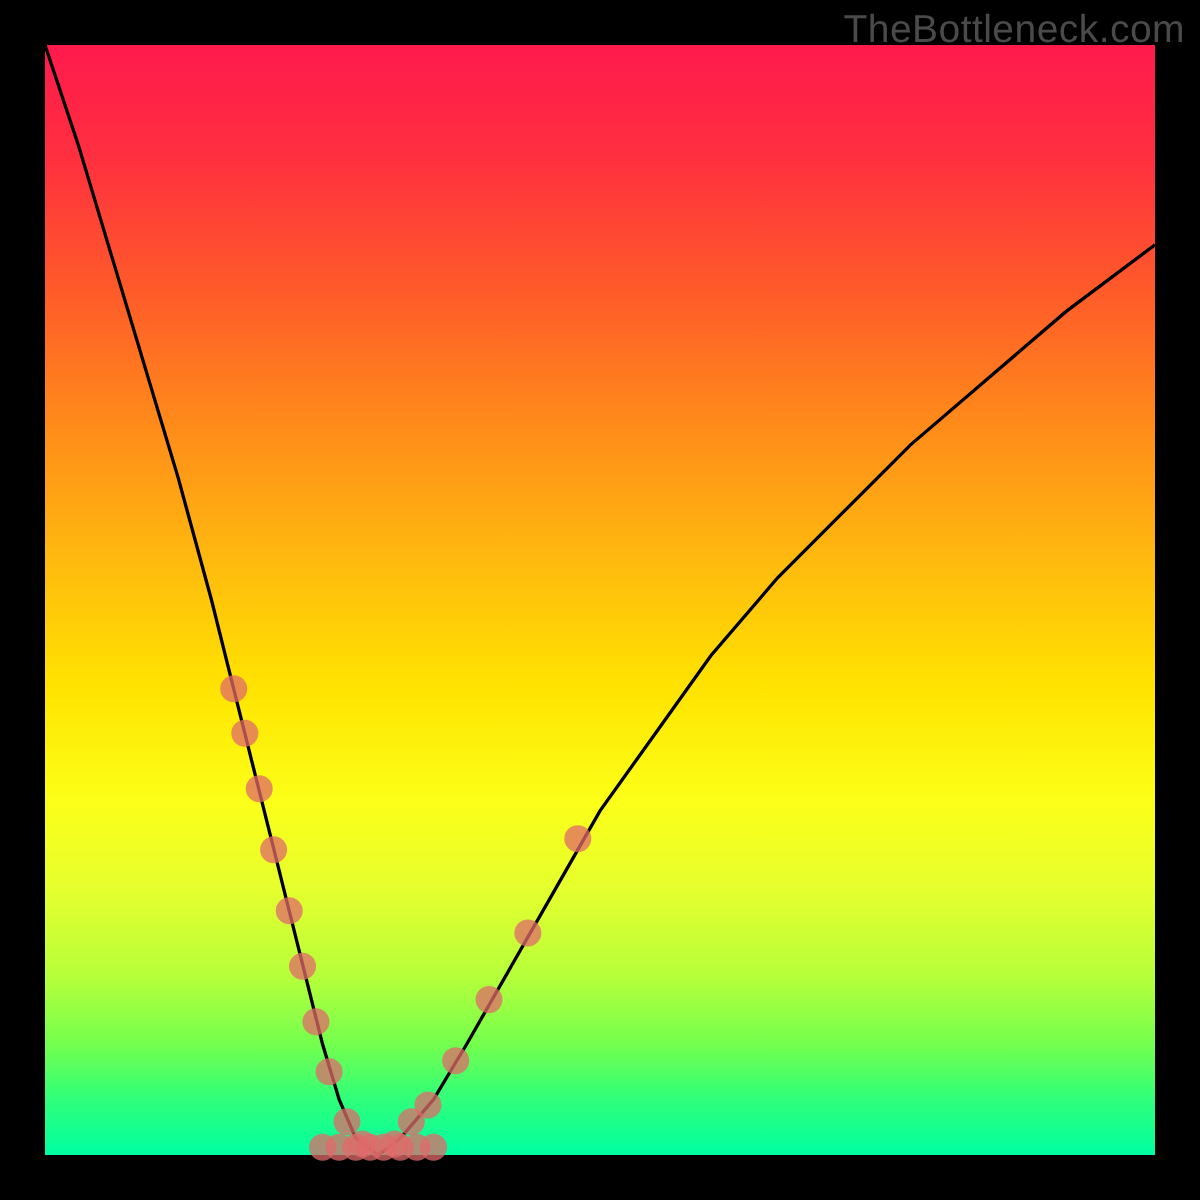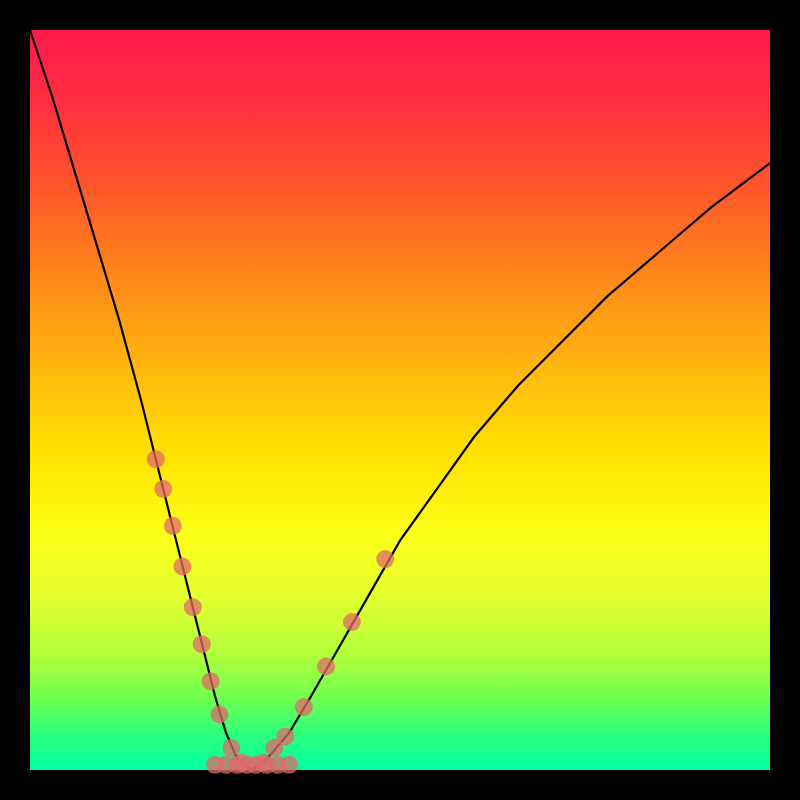--- a/index.html
+++ b/index.html
@@ -90,13 +90,14 @@
           <circle cx="196.1" cy="734.8" r="9" fill="#e06a6a" fill-opacity="0.75"></circle>
           <circle cx="207.2" cy="734.8" r="9" fill="#e06a6a" fill-opacity="0.75"></circle>
           <circle cx="216.8" cy="734.8" r="9" fill="#e06a6a" fill-opacity="0.75"></circle>
           <circle cx="225.7" cy="734.8" r="9" fill="#e06a6a" fill-opacity="0.75"></circle>
           <circle cx="236.8" cy="734.8" r="9" fill="#e06a6a" fill-opacity="0.75"></circle>
           <circle cx="247.9" cy="734.8" r="9" fill="#e06a6a" fill-opacity="0.75"></circle>
           <circle cx="259.0" cy="734.8" r="9" fill="#e06a6a" fill-opacity="0.75"></circle>
         </g>
     </svg>
   </div>
+  <div class="watermark">TheBottleneck.com</div>
 </div>
 
 </body></html>

